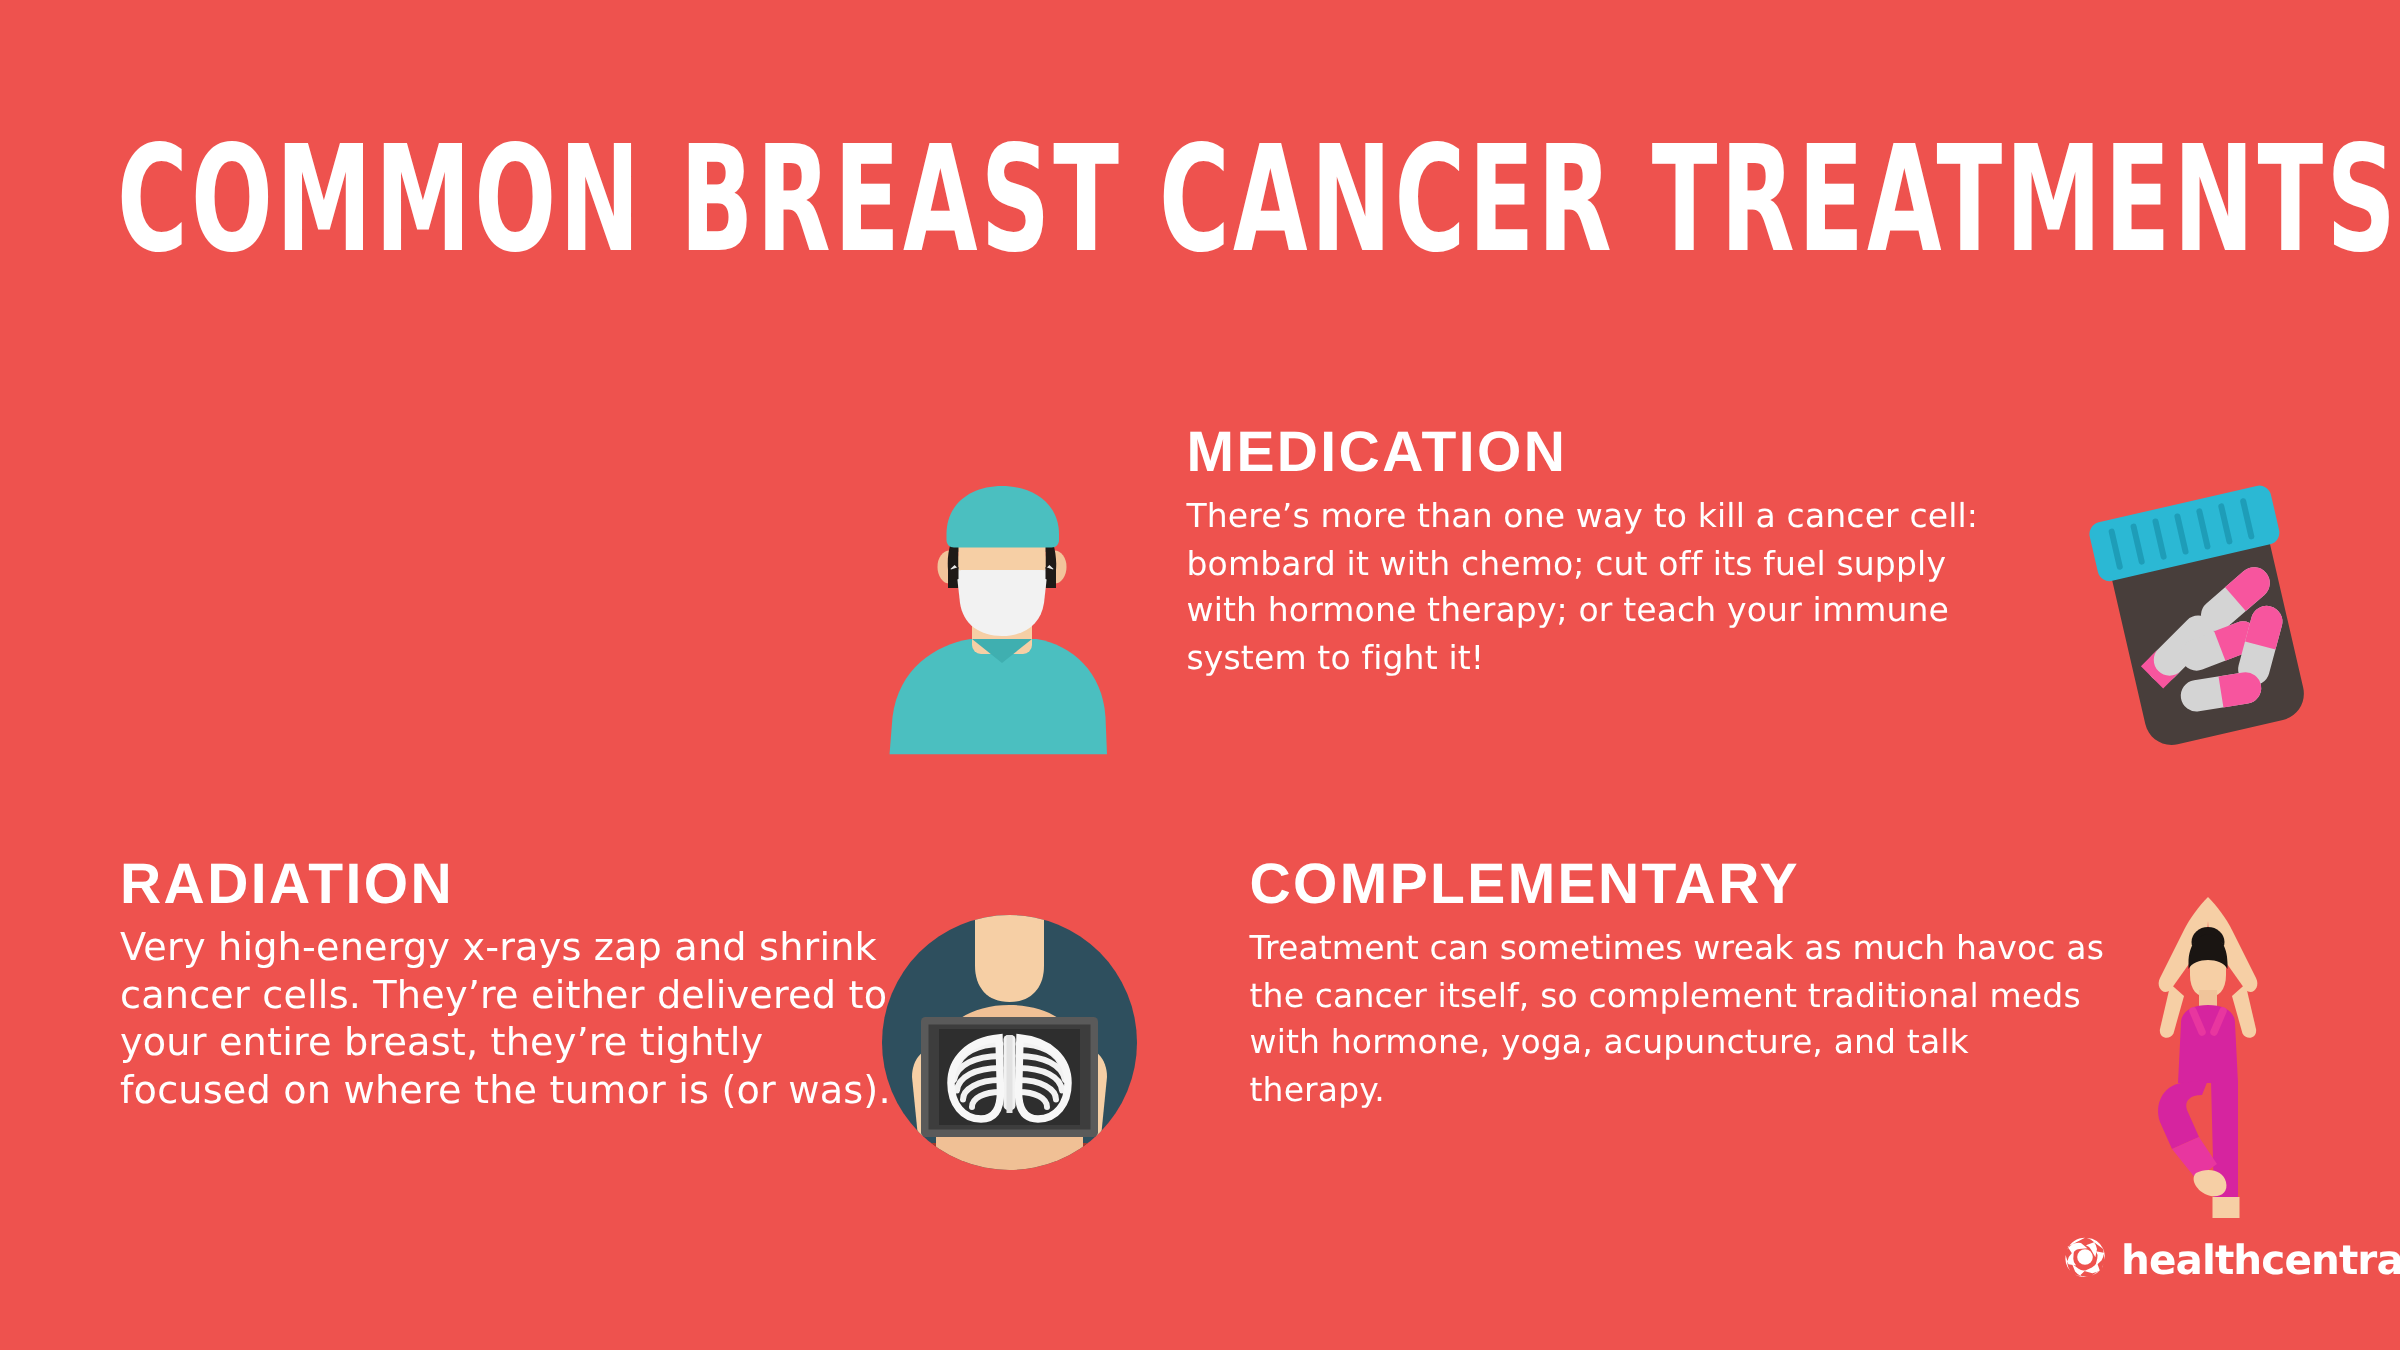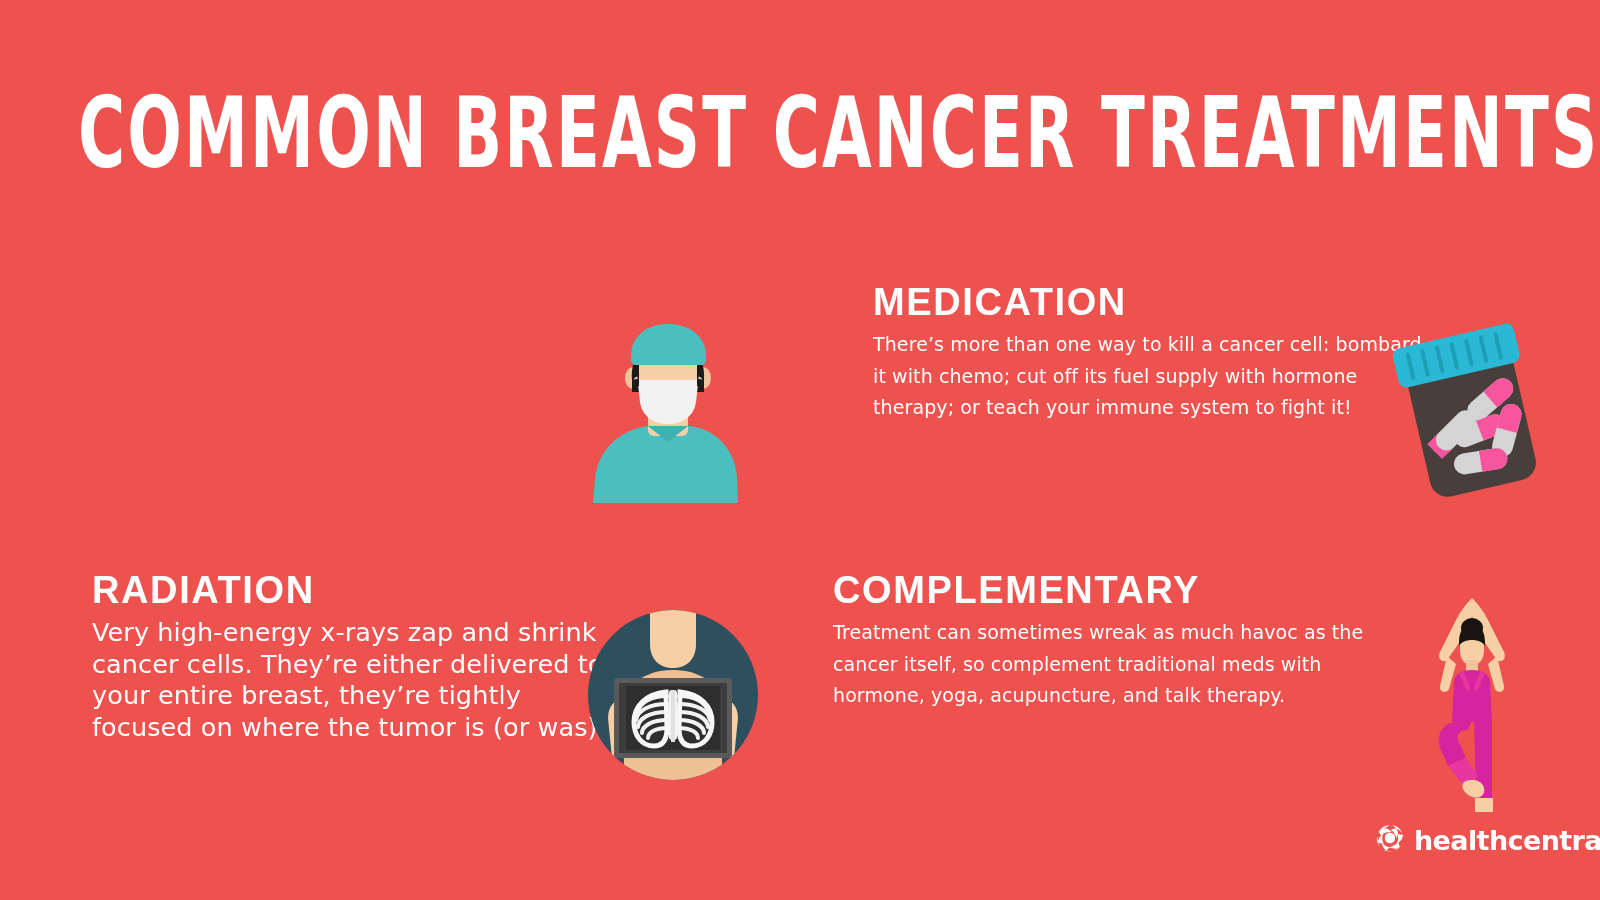--- a/index.html
+++ b/index.html
@@ -28,42 +28,42 @@
     line-height:86px;
     letter-spacing:2.5px;
     transform:scaleX(0.86) scaleY(1.18);
     transform-origin:left top;
     white-space:nowrap;
   }
 
   
   .panel { position:absolute; }
   .panel-surgery      { left:88px;  top:282px; width:520px; }
-  .panel-medication   { left:873px; top:282px; width:560px; }
-  .panel-radiation    { left:92px;  top:570px; width:520px; }
+  .panel-medication   { left:791px; top:282px; width:560px; }
+  .panel-radiation    { left:80px;  top:570px; width:520px; }
   .panel-complementary{ left:833px; top:570px; width:570px; }
 
   .panel h2 {
     color:#FFFFFF;
     font-family:"Liberation Sans", sans-serif;
     font-weight:700;
     font-size:38px;
     line-height:40px;
     letter-spacing:1.6px;
     margin-bottom:7px;
   }
   .panel p {
     color:#FFFFFF;
     font-family:"DejaVu Sans", sans-serif;
     font-weight:400;
     font-size:25.5px;
     line-height:31.5px;
     letter-spacing:0.1px;
   }
-  .panel-medication p, .panel-complementary p { font-size:19px; }
+  .panel-medication p, .panel-complementary p { font-size:22px; }
 
   
   .art { position:absolute; }
   .art-surgeon    { left:575px;  top:318px; width:180px; height:185px; }
   .art-pillbottle { left:1378px; top:320px; width:185px; height:185px; }
   .art-xray       { left:578px;  top:600px; width:190px; height:190px; }
   .art-yoga       { left:1392px; top:590px; width:160px; height:225px; }
 
   
   .logo {

